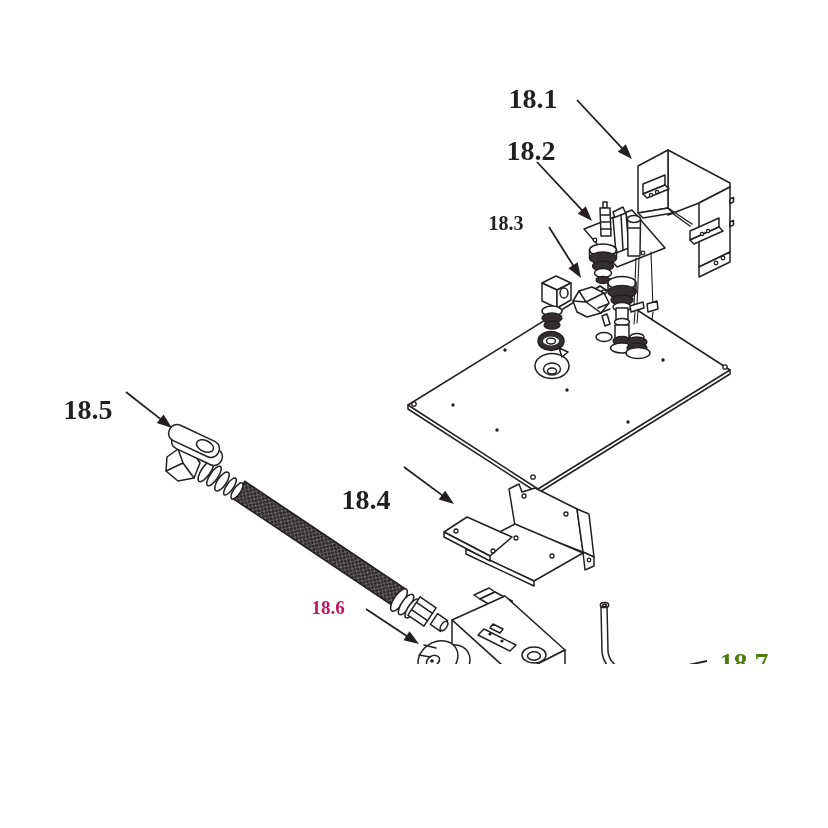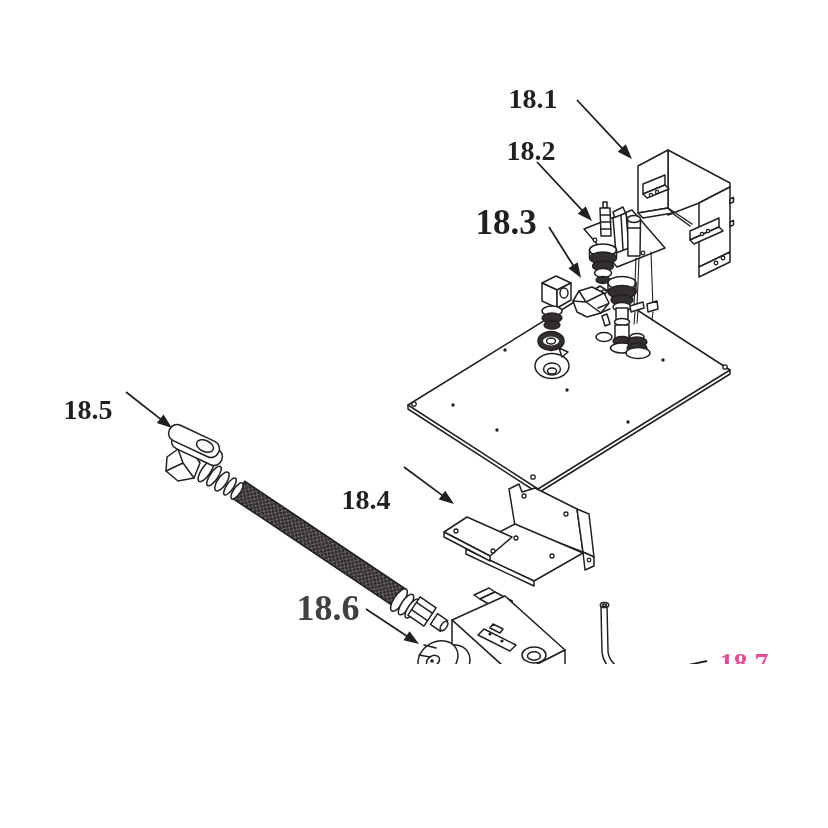--- a/index.html
+++ b/index.html
@@ -295,19 +295,19 @@
         <polygon points="172,428 156.7977295457666,423.0866535806701 163.5771204240058,414.42409856958665" fill="#231f20"></polygon>
         <line x1="366" y1="609" x2="408.9864246829792" y2="637.3872615830994" stroke="#231f20" stroke-width="1.8"></line>
         <polygon points="419,644 403.4521924126446,640.3236323325089 409.51386929480344,631.1445216252398" fill="#231f20"></polygon>
         <line x1="707" y1="661" x2="657.7364372306461" y2="671.4987920656" stroke="#231f20" stroke-width="1.8"></line>
         <polygon points="646,674 659.5241595683742,665.4942896846205 661.8169335082409,676.2526904793795" fill="#231f20"></polygon>
       </g>
 </svg>
 
 <div class="callout-label" style="left: 533px; top: 99px; font-size: 28px; color: rgb(35, 31, 32);">18.1</div>
 <div class="callout-label" style="left: 491px; top: 151px; font-size: 28px; color: rgb(35, 31, 32); margin-left: 40px;">18.2</div>
-<div class="callout-label" style="left: 506px; top: 223px; font-size: 35px; color: rgb(35, 31, 32);">18.3</div>
+<div class="callout-label" style="left: 506px; top: 223px; font-size: 20px; color: rgb(35, 31, 32);">18.3</div>
 <div class="callout-label" style="left: 366px; top: 466px; font-size: 28px; color: rgb(35, 31, 32); margin-top: 34px;">18.4</div>
 <div class="callout-label" style="left: 88px; top: 410px; font-size: 28px; color: rgb(35, 31, 32);">18.5</div>
-<div class="callout-label" style="left: 328px; top: 608px; font-size: 36px; color: #404040;">18.6</div>
-<div class="callout-label" style="left: 744px; top: 663px; font-size: 28px; color: #ec4899;">18.7</div>
+<div class="callout-label" style="left: 328px; top: 608px; font-size: 19px; color: #be185d;">18.6</div>
+<div class="callout-label" style="left: 744px; top: 663px; font-size: 28px; color: #4d7c0f;">18.7</div>
 
 </div>
 
 </body></html>

